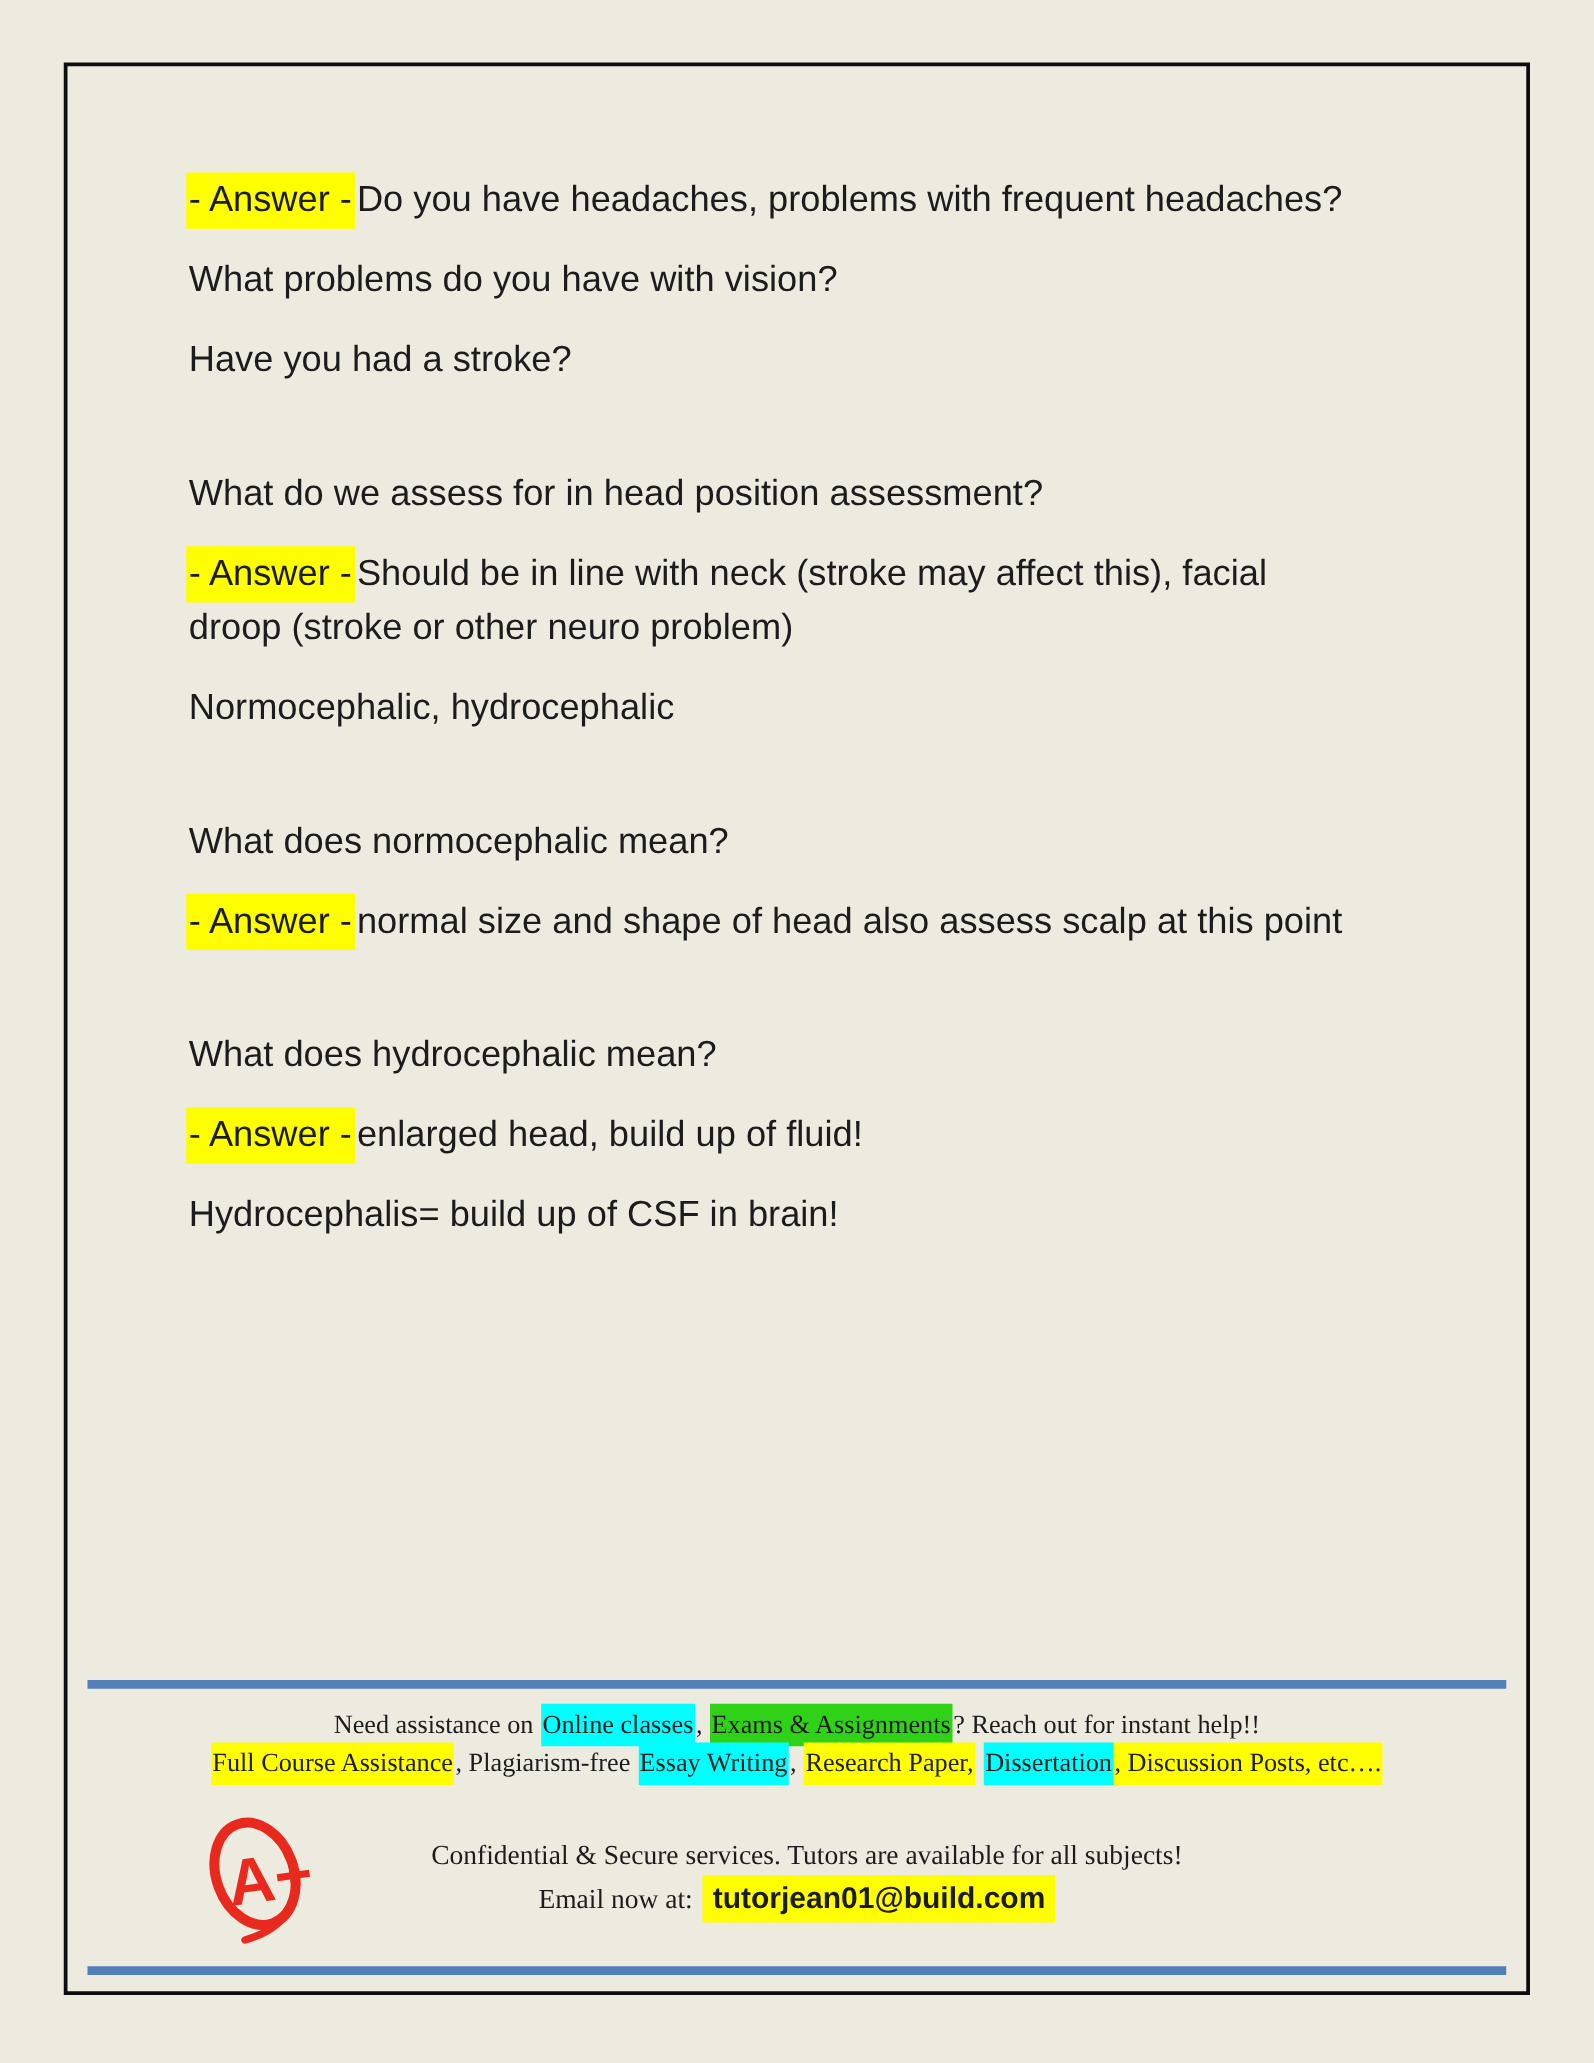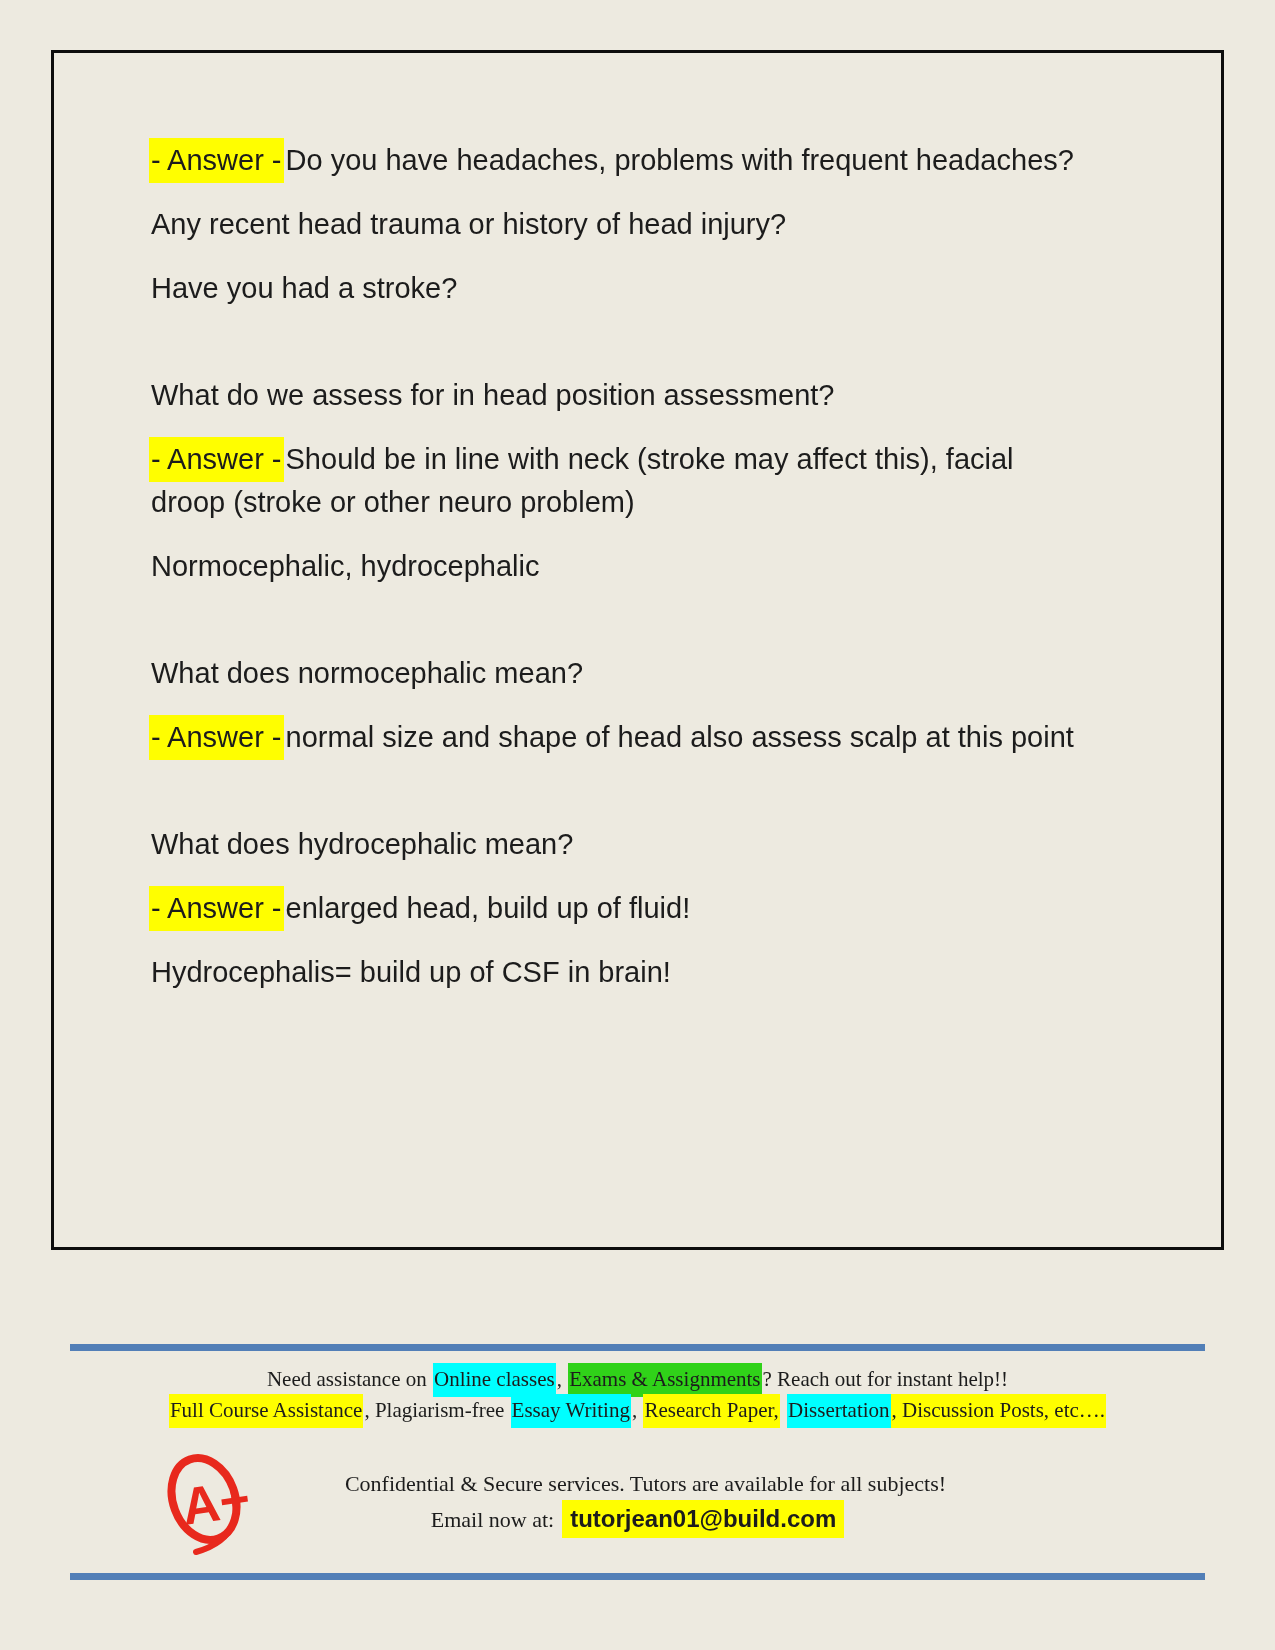--- a/index.html
+++ b/index.html
@@ -18,21 +18,21 @@
     width:1275px;height:1650px;
     background:var(--background);
     font-family:"Liberation Sans",sans-serif;
     color:var(--text);
     position:relative;
     overflow:hidden;
   }
   .frame{
     position:absolute;
     left:51px;top:50px;
-    width:1173px;height:1200px;
+    width:1173px;height:1546px;
     border:3px solid var(--border-color);
     background:var(--background);
     text-decoration:underline;
   }
   .content{
     position:absolute;
     left:95px;top:86px;
     width:1020px;
   }
   .para{
@@ -91,21 +91,21 @@
     width:88px;height:112px;
   }
 </style>
 </head>
 <body>
 
 <div class="frame">
 
   <div class="content">
       <p class="para"><span class="hl hl-yellow">- Answer -</span><span class="hl">Do you have headaches, problems with frequent headaches?</span></p>
-      <p class="para"><span class="hl">Any recent head trauma or history of head injury?</span></p>
+      <p class="para"><span class="hl">What problems do you have with vision?</span></p>
       <p class="para"><span class="hl">Have you had a stroke?</span></p>
       <p class="para gap"><span class="hl">What do we assess for in head position assessment?</span></p>
       <p class="para"><span class="hl hl-yellow">- Answer -</span><span class="hl">Should be in line with neck (stroke may affect this), facial</span><br><span class="hl">droop (stroke or other neuro problem)</span></p>
       <p class="para"><span class="hl">Normocephalic, hydrocephalic</span></p>
       <p class="para gap"><span class="hl">What does normocephalic mean?</span></p>
       <p class="para"><span class="hl hl-yellow">- Answer -</span><span class="hl">normal size and shape of head also assess scalp at this point</span></p>
       <p class="para gap"><span class="hl">What does hydrocephalic mean?</span></p>
       <p class="para"><span class="hl hl-yellow">- Answer -</span><span class="hl">enlarged head, build up of fluid!</span></p>
       <p class="para"><span class="hl">Hydrocephalis= build up of CSF in brain!</span></p>
     </div>

